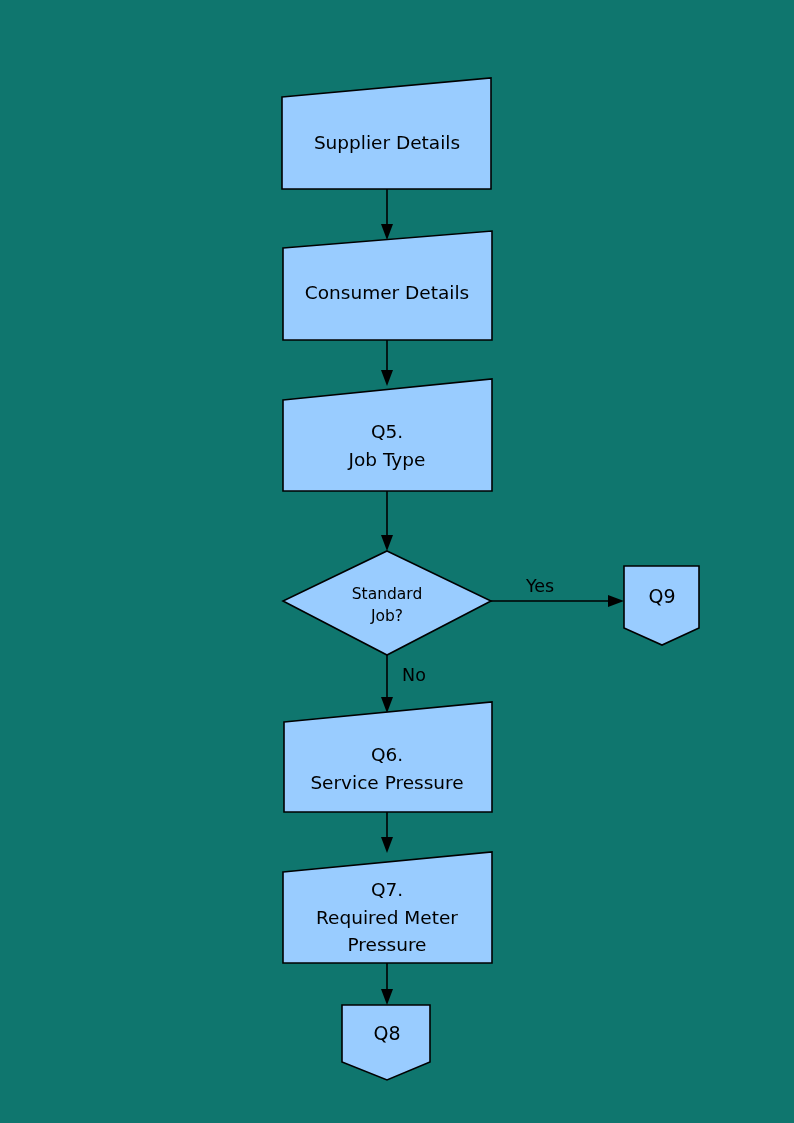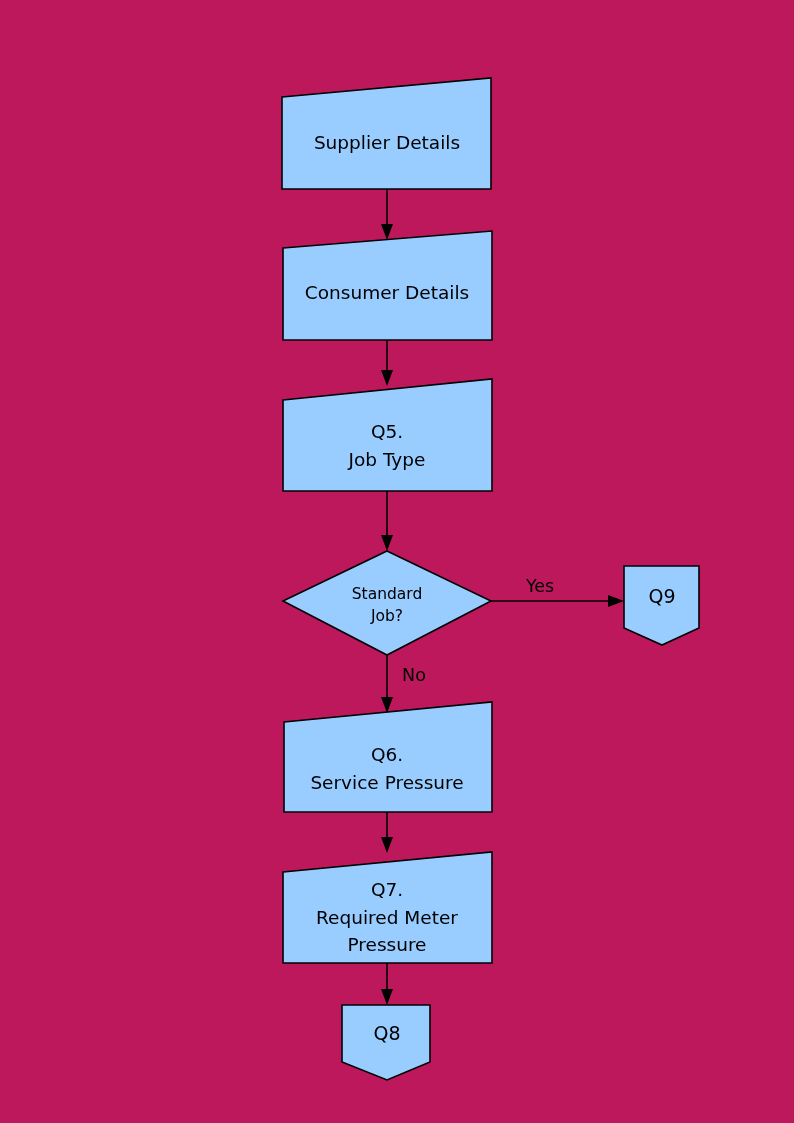--- a/index.html
+++ b/index.html
@@ -11,21 +11,21 @@
   body {
     width: 794px;
     height: 1123px;
     font-family: "DejaVu Sans", sans-serif;
     overflow: hidden;
   }
   #flowchart-canvas {
     position: relative;
     width: 794px;
     height: 1123px;
-    background: #be185d;
+    background: #0f766e;
   }
   svg.diagram {
     display: block;
     width: 794px;
     height: 1123px;
   }
   .node-shape {
     stroke: #000000;
     stroke-width: 1.6;
     stroke-linejoin: miter;

